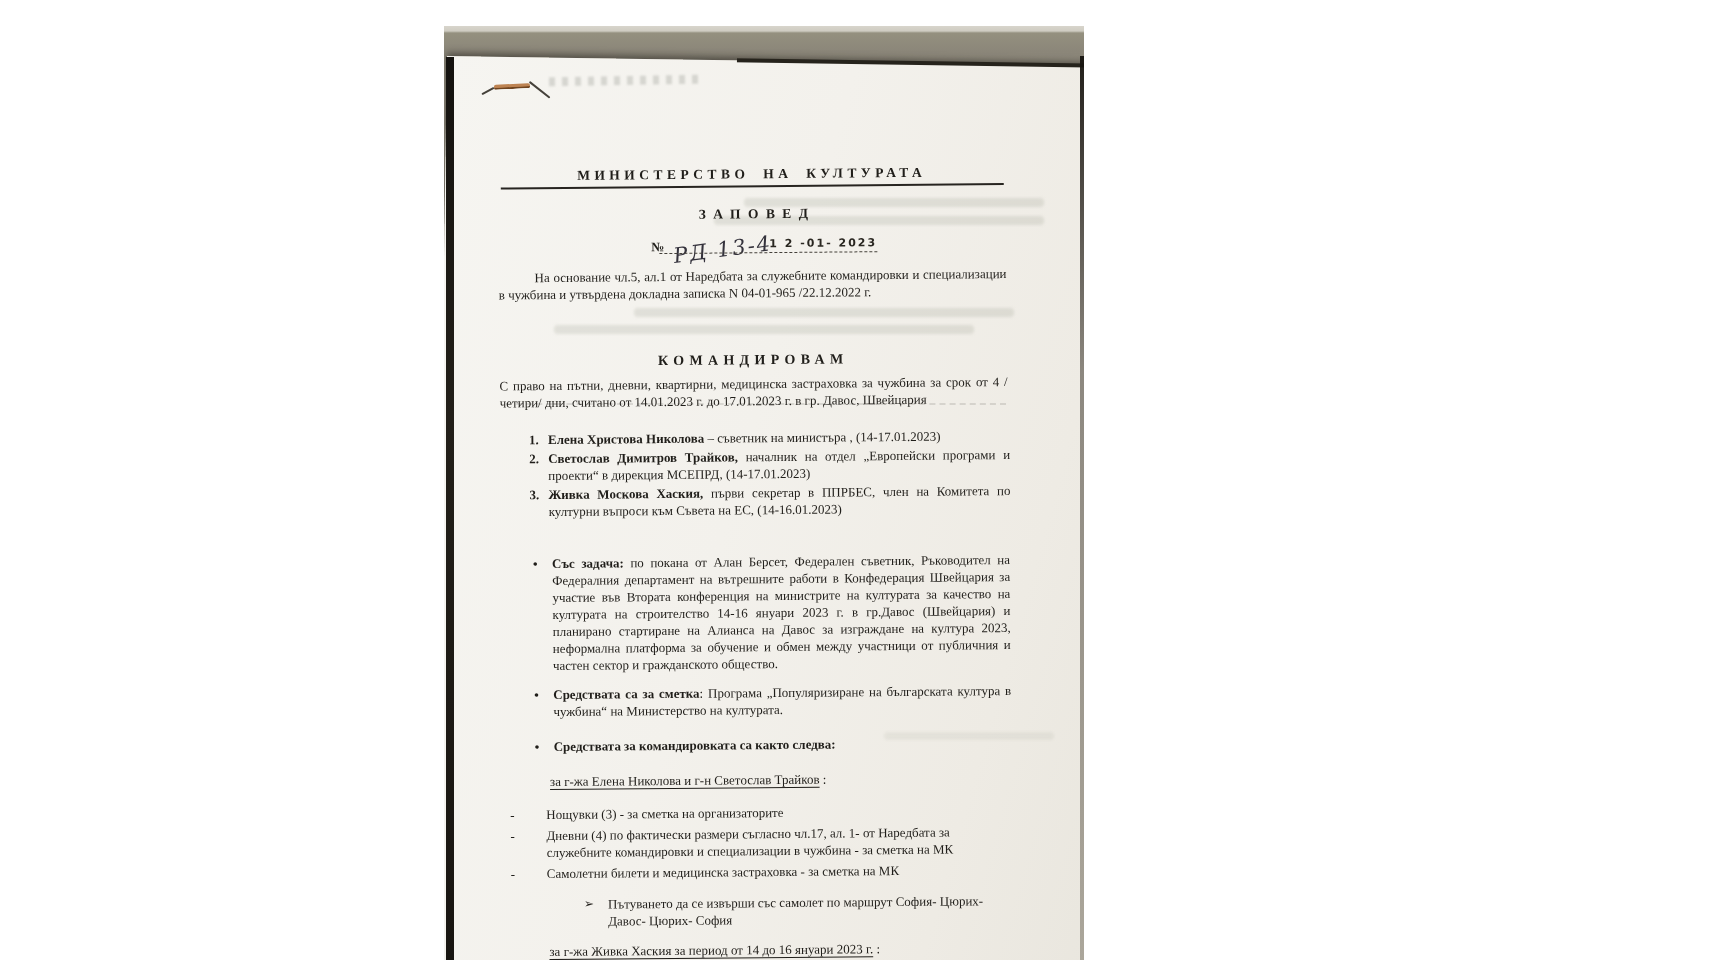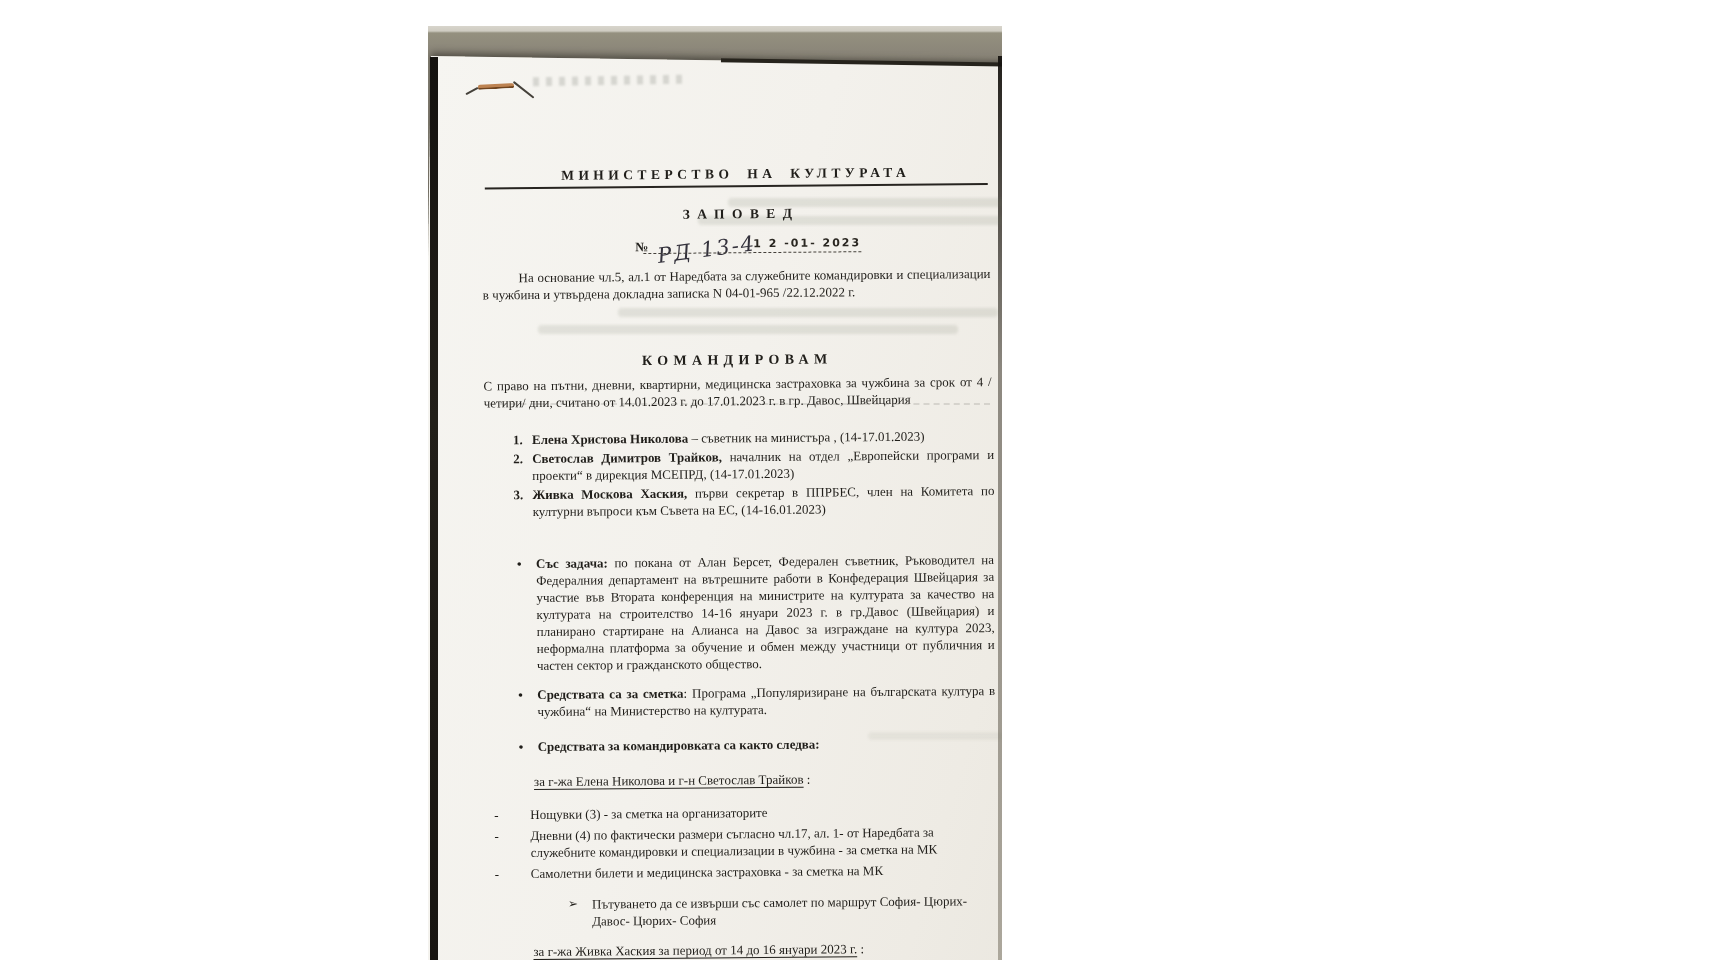--- a/index.html
+++ b/index.html
@@ -1,20 +1,20 @@
 <!DOCTYPE html>
 <html><head>
 <meta charset="utf-8">
 <style>
   * { margin:0; padding:0; box-sizing:border-box; }
   html,body { width:1723px; height:960px; background:#ffffff; overflow:hidden;
               font-family:"Liberation Serif", serif; }
 
   
-  .photo { position:absolute; left:428px; top:26px; width:574px; height:934px;
+  .photo { position:absolute; left:444px; top:26px; width:640px; height:934px;
            background:linear-gradient(180deg,#d8d5cc 0px,#cfccc2 5px,#94907f 7px,#8b8679 26px,#8f8a7d 60px,#908b7e 100%);
            overflow:hidden; }
 
   .paper { position:absolute; left:3px; top:30px; width:660px; height:930px;
            transform:rotate(0.85deg); transform-origin:top left;
            background:linear-gradient(105deg,#f6f5f1 0%,#f3f1ec 45%,#eeebe4 80%,#e9e6de 100%);
            box-shadow:0 -3px 7px rgba(20,18,14,.5); }
   .paper-edge-shadow { position:absolute; top:-2px; left:290px; right:-30px; height:4px;
            background:#26231c; filter:blur(.6px); }
 

